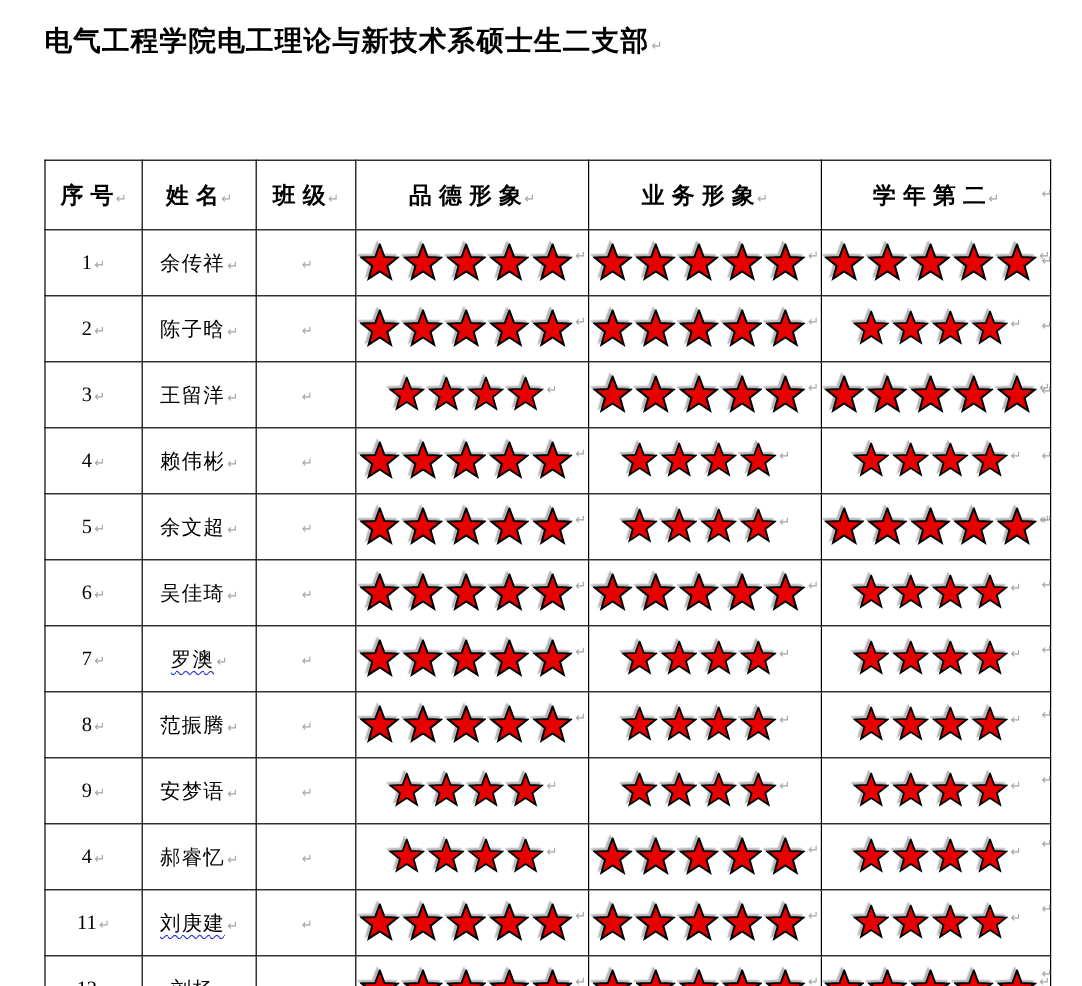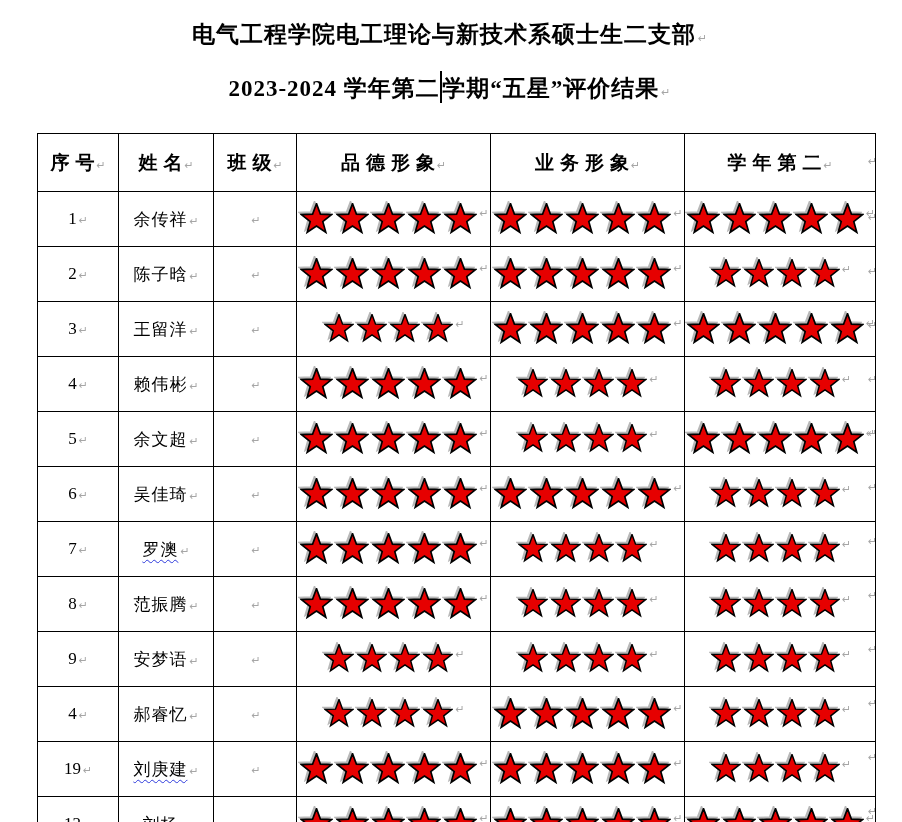--- a/index.html
+++ b/index.html
@@ -1,18 +1,18 @@
 <!DOCTYPE html>
 <html><head>
 <meta charset="utf-8">
 <style>
   html,body{margin:0;padding:0;background:#fff;}
   .page{position:relative;width:902px;height:822px;background:#ffffff;overflow:hidden;
         font-family:"Liberation Serif","DejaVu Serif",serif;color:#000;}
-  .title-block{position:absolute;top:10px;left:37px;width:825px;text-align:center;font-weight:bold;}
+  .title-block{position:absolute;top:10px;left:37px;width:825px;text-align:left;font-weight:bold;}
   .title-line{font-size:23px;line-height:50px;letter-spacing:1px;white-space:nowrap;}
   .caret{display:inline-block;width:1.5px;height:32px;background:#000;vertical-align:-7px;margin:0 0.5px;}
   .mark{color:#a6a6a6;font-size:11px;font-weight:normal;letter-spacing:0;
         font-family:"DejaVu Sans","Liberation Sans",sans-serif;margin-left:2px;}
   table.eval{position:absolute;left:37px;top:133px;border-collapse:collapse;table-layout:fixed;background:#fff;}
   .eval th,.eval td{border:1.5px solid #000;text-align:center;vertical-align:middle;padding:0;overflow:hidden;}
   .eval th{height:57px;font-size:19px;font-weight:bold;letter-spacing:6px;}
   .eval th .mark{margin-left:-4px;}
   .eval td{height:54px;font-size:17px;}
   td.no-cell{font-size:17px;}
@@ -24,21 +24,20 @@
   .row-marks{position:absolute;left:866px;top:133px;display:flex;flex-direction:column;}
   .row-marks span{display:flex;align-items:center;}
 </style>
 </head>
 <body>
 
 <div class="page">
 
   <div class="title-block">
     <div class="title-line"><span>电气工程学院电工理论与新技术系硕士生二支部</span><span class="mark">↵</span></div>
-    <div class="title-line"><span>2023-2024 学年第二</span><span class="caret"></span><span>学期“五星”评价结果</span><span class="mark">↵</span></div>
   </div>
 
   <table class="eval">
     <colgroup>
       <col style="width:81px">
         <col style="width:95px">
         <col style="width:83px">
       <col style="width:194px">
         <col style="width:194px">
         <col style="width:178px">
@@ -653,21 +652,21 @@
                 <polygon points="50,2 61.8,33.8 95.6,35.2 69,56.2 78.2,88.8 50,70 21.8,88.8 31,56.2 4.4,35.2 38.2,33.8" fill="#e60000" stroke="#000000" stroke-width="5" stroke-linejoin="miter"></polygon>
               </svg>
               <svg width="30" height="30" viewBox="0 0 100 100">
                 <polygon points="50,2 61.8,33.8 95.6,35.2 69,56.2 78.2,88.8 50,70 21.8,88.8 31,56.2 4.4,35.2 38.2,33.8" fill="#e60000" stroke="#000000" stroke-width="5" stroke-linejoin="miter"></polygon>
               </svg>
               <span class="mark">↵</span>
             </div>
           </td>
   </tr>
   <tr>
-    <td class="no-cell"><span>19</span><span class="mark">↵</span></td>
+    <td class="no-cell"><span>11</span><span class="mark">↵</span></td>
     <td><span class="name-text misspelled">刘庚建</span><span class="mark">↵</span></td>
     <td><span class="mark">↵</span></td>
     <td>
             <div class="stars">
               <svg width="33" height="33" viewBox="0 0 100 100">
                 <polygon points="50,2 61.8,33.8 95.6,35.2 69,56.2 78.2,88.8 50,70 21.8,88.8 31,56.2 4.4,35.2 38.2,33.8" fill="#e60000" stroke="#000000" stroke-width="5" stroke-linejoin="miter"></polygon>
               </svg>
               <svg width="33" height="33" viewBox="0 0 100 100">
                 <polygon points="50,2 61.8,33.8 95.6,35.2 69,56.2 78.2,88.8 50,70 21.8,88.8 31,56.2 4.4,35.2 38.2,33.8" fill="#e60000" stroke="#000000" stroke-width="5" stroke-linejoin="miter"></polygon>
               </svg>

